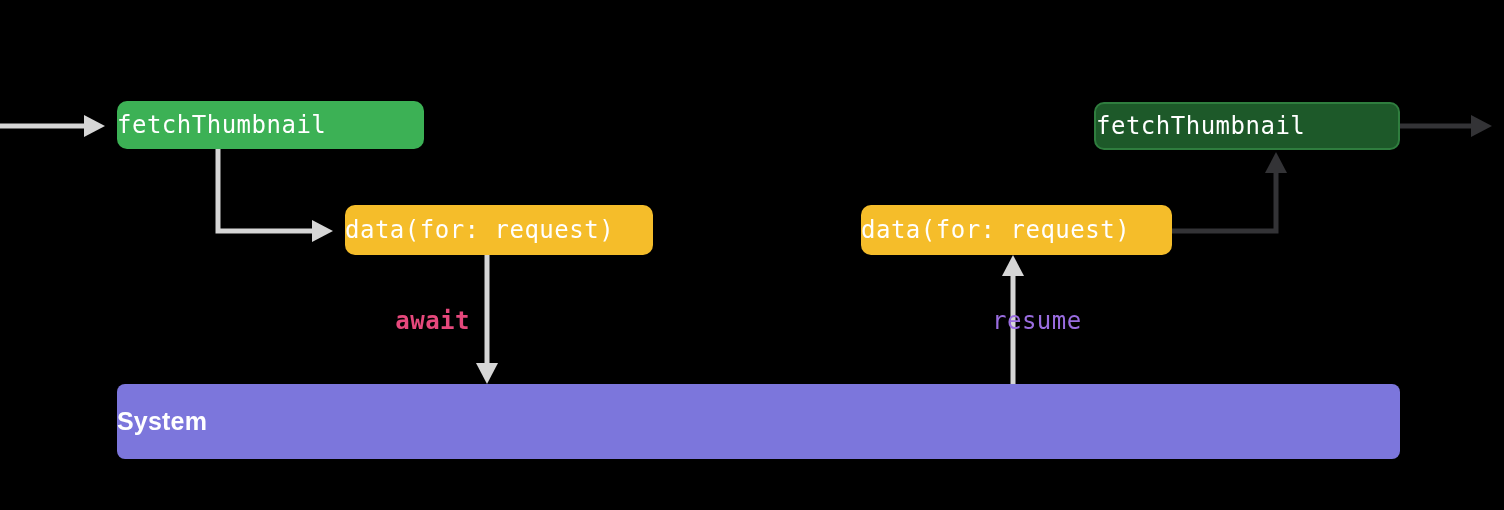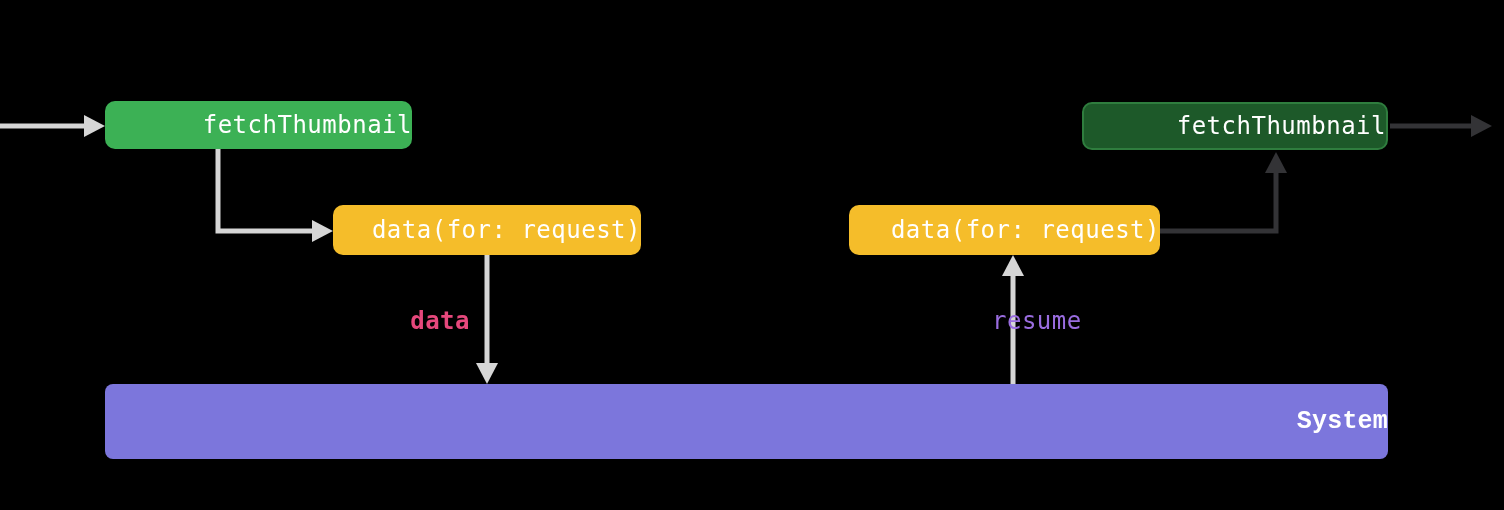--- a/index.html
+++ b/index.html
@@ -21,25 +21,26 @@
     top: 0;
     width: 1504px;
     height: 510px;
   }
   .node {
     position: absolute;
     box-sizing: border-box;
     border-radius: 10px;
     display: flex;
     align-items: center;
-    justify-content: flex-end;
+    justify-content: flex-start;
     color: #ffffff;
     font-size: 24px;
     letter-spacing: 0.5px;
     white-space: nowrap;
+    margin-left: 12px;
   }
   .node-fetch-left {
     left: 105px; top: 101px; width: 307px; height: 48px;
     background: #3cb155;
   }
   .node-data-left {
     left: 333px; top: 205px; width: 308px; height: 50px;
     background: #f5bd2a;
   }
   .node-data-right {
@@ -48,21 +49,21 @@
   }
   .node-fetch-right {
     left: 1082px; top: 102px; width: 306px; height: 48px;
     background: #1d5929;
     border: 2px solid #2f7d3e;
   }
   .node-system {
     left: 105px; top: 384px; width: 1283px; height: 75px;
     background: #7c76dc;
     border-radius: 8px;
-    font-family: Liberation Mono, monospace;
+    font-family: Liberation Sans, sans-serif;
     font-weight: 700;
     font-size: 25px;
     letter-spacing: 0.2px;
   }
   .edge-label {
     position: absolute;
     font-size: 24px;
     letter-spacing: 0.5px;
     white-space: nowrap;
   }
@@ -136,17 +137,17 @@
   </div>
 
   <div class="node node-fetch-right">
     <span>fetchThumbnail</span>
   </div>
 
   <div class="node node-system">
     <span>System</span>
   </div>
 
-  <div class="edge-label label-await">data</div>
+  <div class="edge-label label-await">await</div>
 
   <div class="edge-label label-resume">resume</div>
 
 </div>
 
 </body></html>

